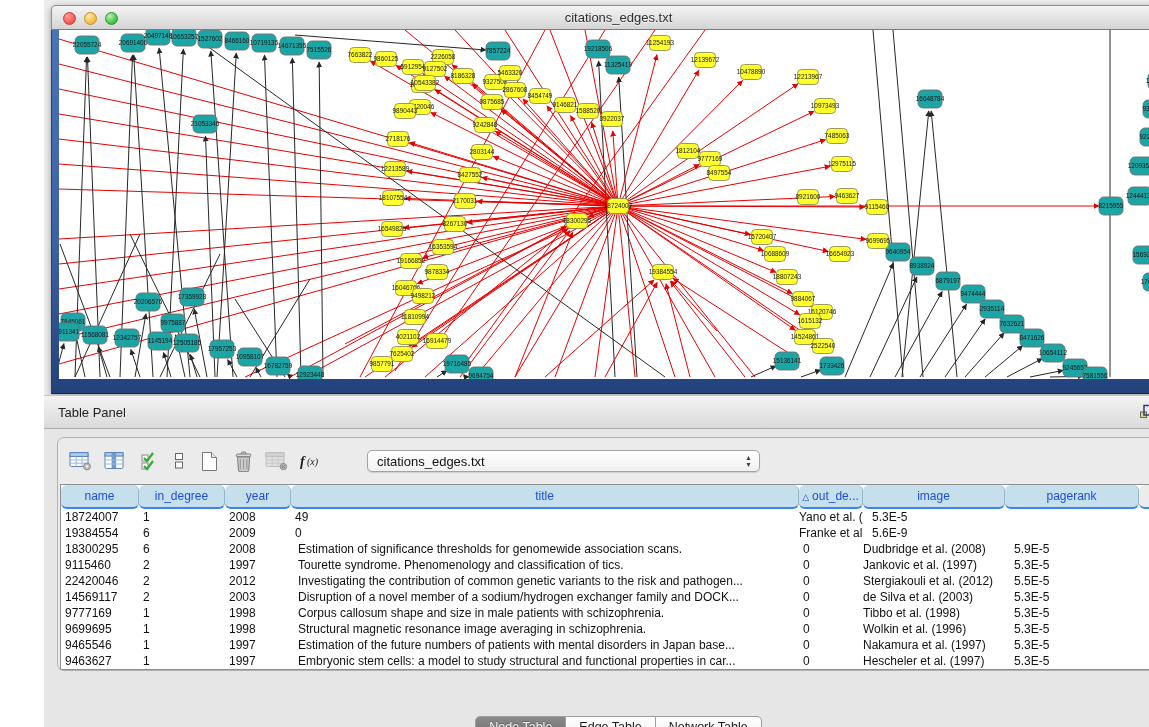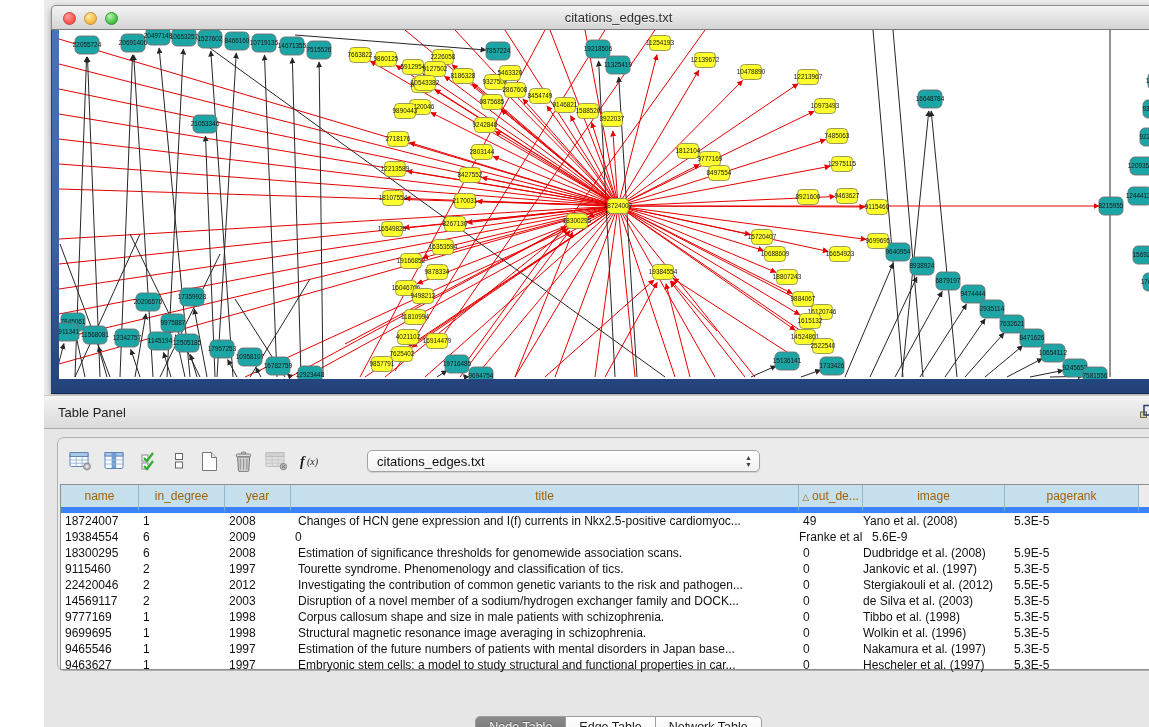--- a/index.html
+++ b/index.html
@@ -35,23 +35,23 @@
   .toolbar{position:absolute;left:8px;top:6px;height:34px;display:flex;align-items:center;}
   .tb-btn{width:30px;height:28px;display:flex;align-items:center;justify-content:center;margin-right:4px;}
   .tb-btn.narrow{width:22px;}
   .combo{position:relative;margin-left:28px;width:393px;height:22px;background:linear-gradient(#fff,#f1f1f1);
          border:1px solid #a3a3a3;border-radius:5px;box-sizing:border-box;box-shadow:0 1px 1px rgba(0,0,0,.12);}
   .combo-text{position:absolute;left:9px;top:3px;font-size:13px;color:#111;}
   .combo-arrows{position:absolute;right:7px;top:3px;display:flex;flex-direction:column;line-height:7px;font-size:7px;color:#444;}
   .grid-table{position:absolute;left:2px;top:46px;width:1117px;height:184px;background:#fff;
               border:1px solid #8f8f8f;box-sizing:content-box;}
   .trow{display:grid;grid-template-columns:78px 86px 66px 508px 64px 142px 134px 1fr;}
-  .thead .hcell{background:#c6dfec;border-right:1px solid #96b7c9;border-bottom:6px solid #3b82f6;
-                height:22px;line-height:22px;text-align:center;font-size:12px;color:#a16207;
-                overflow:hidden;white-space:nowrap;}
+  .thead .hcell{background:#c6dfec;border-right:1px solid #96b7c9;border-bottom:2px solid #3b82f6;
+                height:22px;line-height:22px;text-align:center;font-size:12px;color:#1d4ed8;
+                overflow:hidden;white-space:nowrap;border-radius:6px;}
   .thead .hcell.filler{background:#ececec;border-right:none;}
   .sort-tri{font-size:9px;margin-right:3px;}
   .tbody .trow{height:16px;}
   .tbody .cell{font-size:12px;line-height:16px;color:#111;padding-left:4px;overflow:hidden;white-space:nowrap;box-sizing:border-box;}
   .tbody .cell.c3{padding-left:7px;}
   .tbody .cell.c5{text-align:left;padding-left:0;}
   .tbody .cell.c6{padding-left:9px;}
   .vscroll{position:absolute;right:0;top:23px;bottom:0;width:15px;background:#fafafa;border-left:1px solid #cfcfcf;}
   .vthumb{position:absolute;left:2px;top:2px;width:10px;height:26px;border-radius:5px;background:#bdbdbd;}
   .tabs-row{position:absolute;left:0;top:278px;width:100%;display:flex;justify-content:center;}
@@ -574,21 +574,20 @@
             <div class="hcell"><span class="sort-tri">△</span>out_de...</div>
             <div class="hcell">image</div>
             <div class="hcell">pagerank</div>
             <div class="hcell filler"></div>
           </div>
         <div class="tbody">
             <div class="trow">
               <div class="cell c0">18724007</div>
               <div class="cell c1">1</div>
               <div class="cell c2">2008</div>
-              <div class="cell c3">Changes of HCN gene expression and I(f) currents in Nkx2.5-positive cardiomyoc...</div>
               <div class="cell c4">49</div>
               <div class="cell c5">Yano et al. (2008)</div>
               <div class="cell c6">5.3E-5</div>
               <div class="cell c7"></div>
             </div>
             <div class="trow">
               <div class="cell c0">19384554</div>
               <div class="cell c1">6</div>
               <div class="cell c2">2009</div>
               <div class="cell c4">0</div>

